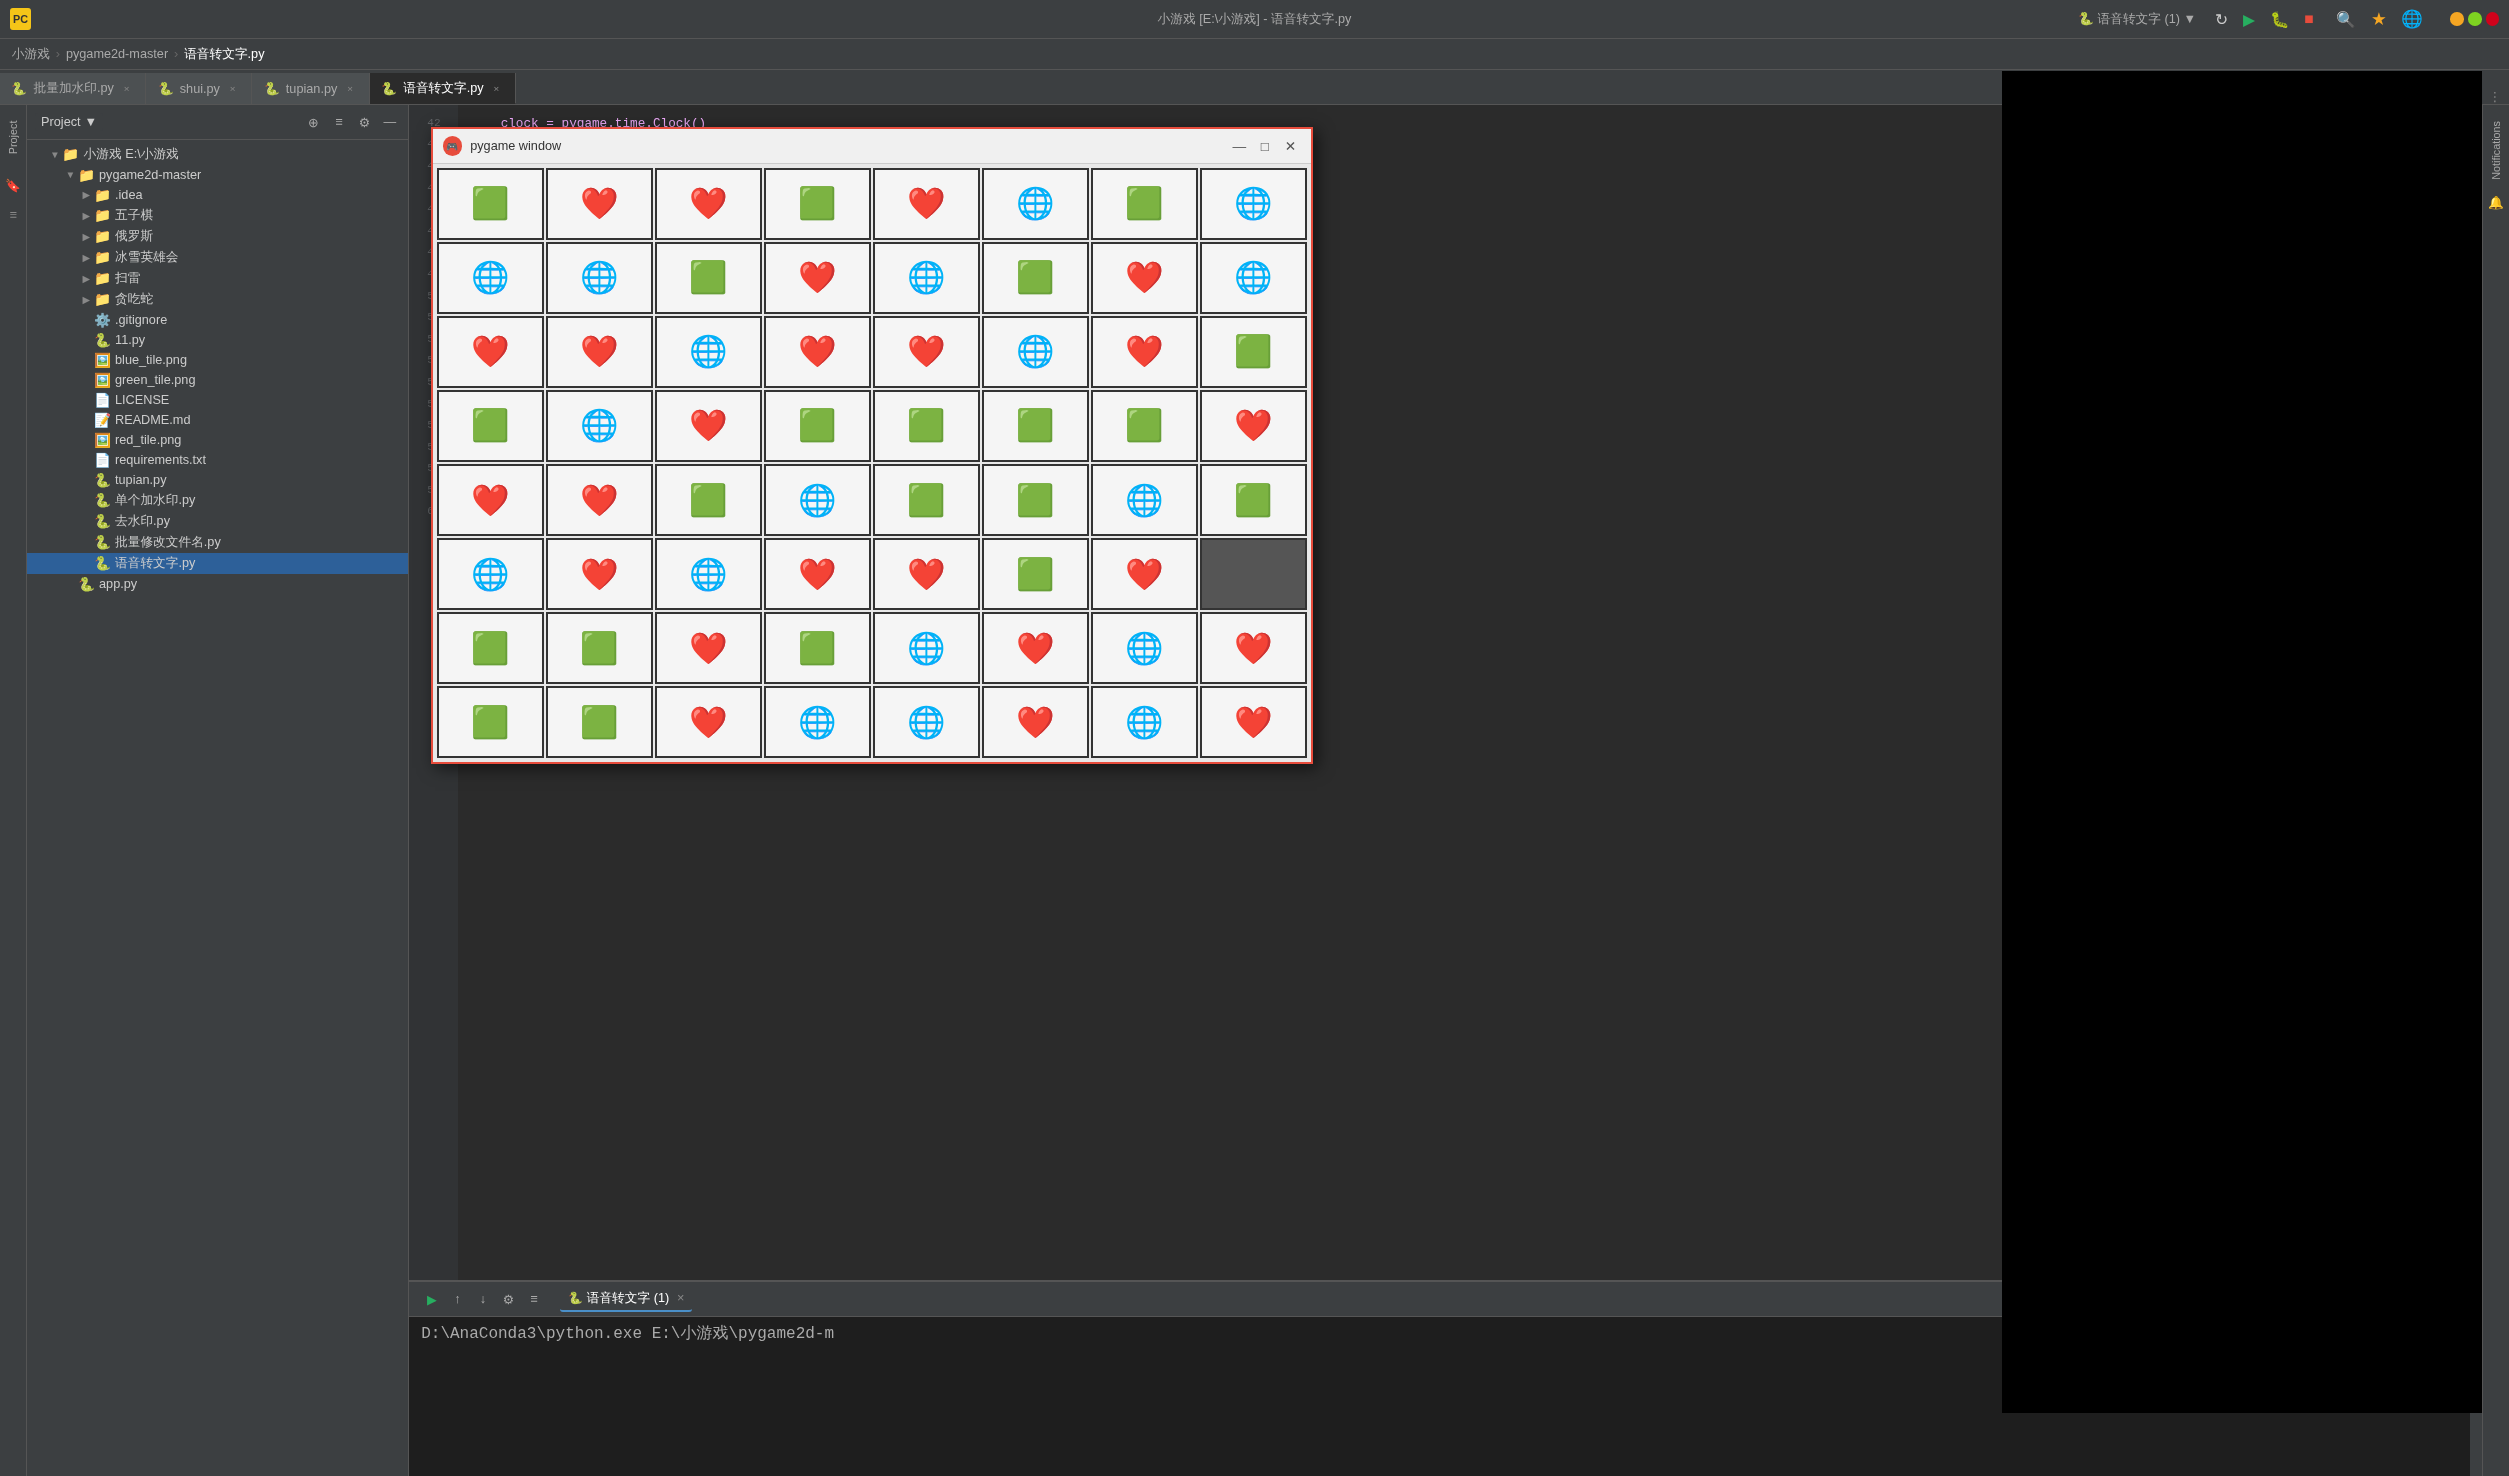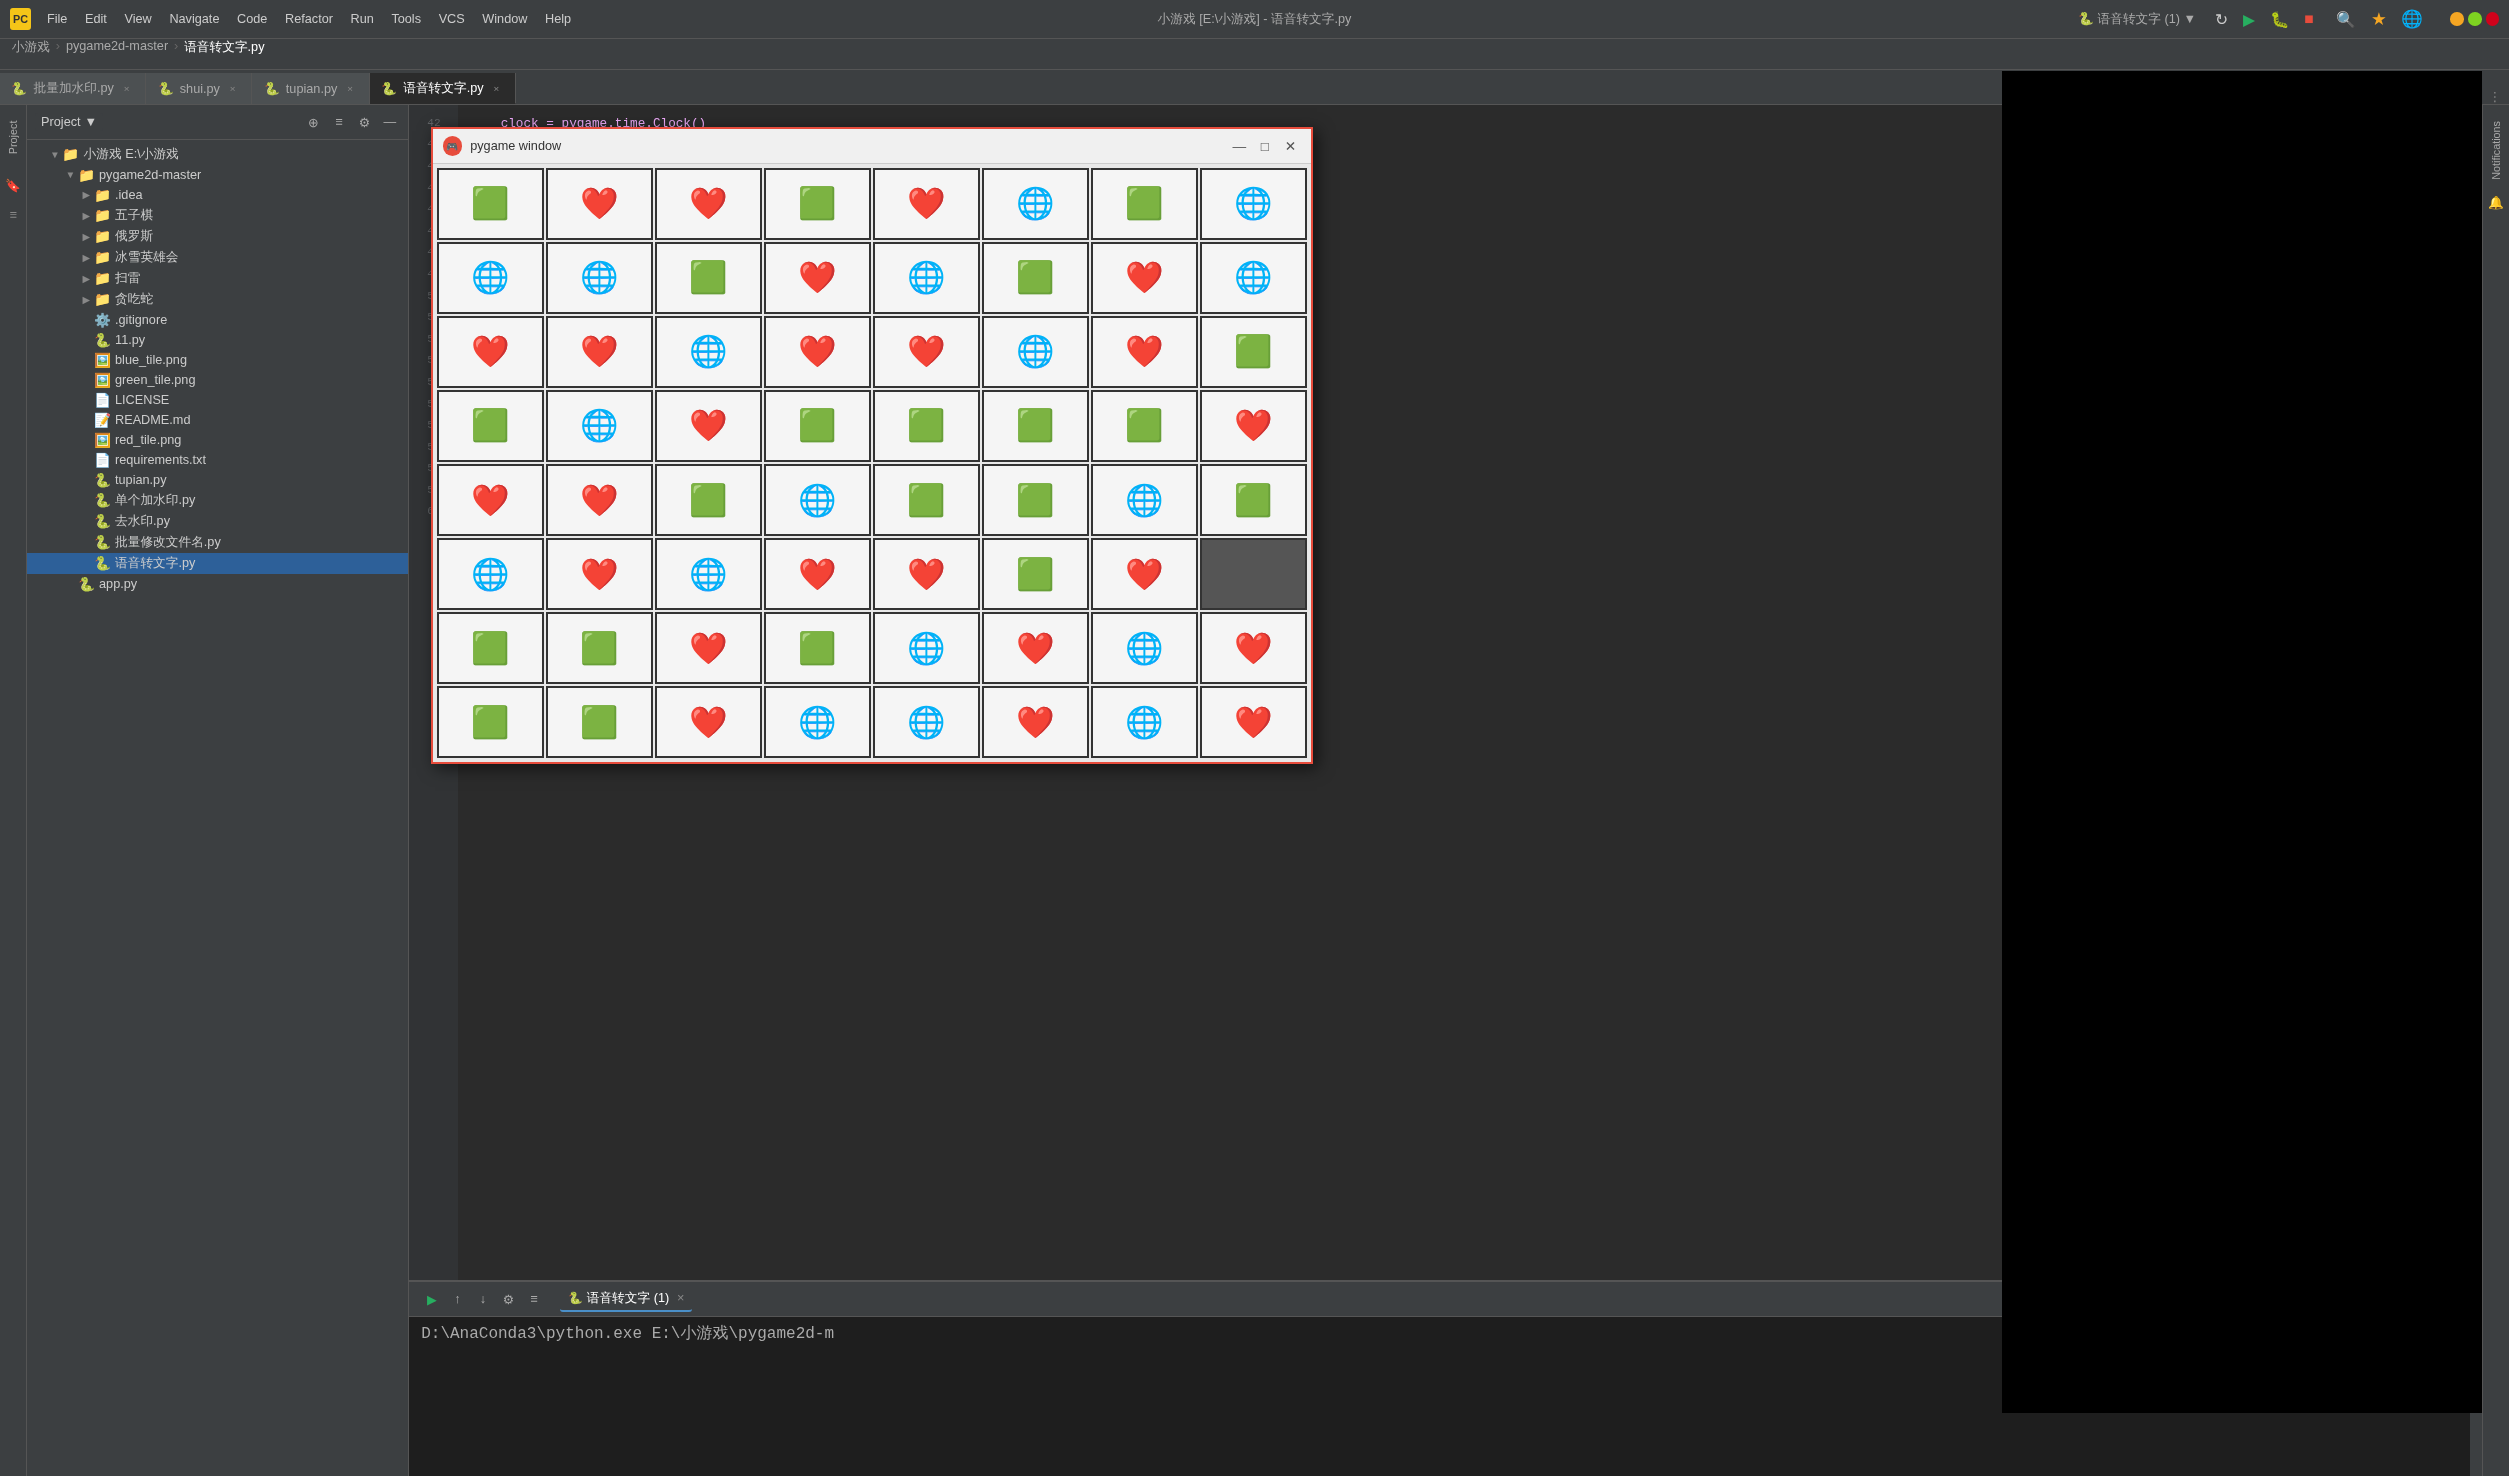--- a/index.html
+++ b/index.html
@@ -60,20 +60,21 @@
     }
     .btn-min { background: #f5a623; }
     .btn-max { background: #7ed321; }
     .btn-close { background: #d0021b; }
 
     
     #breadcrumb-bar {
       height: 31px;
       background: #3c3f41;
       display: flex;
+      align-items: center;
       padding: 0 11.8px;
       border-bottom: 1px solid #555;
       font-size: 12.7px;
       color: #aaa;
     }
     .breadcrumb-sep { margin: 0 5.9px; color: #666; }
 
     
     #sidebar {
       width: 382px;
@@ -365,33 +366,20 @@
       font-size: 11.8px;
     }
     .link { color: #4a90d9; text-decoration: underline; cursor: pointer; }
   </style>
 </head>
 <body>
 
 <div id="title-bar">
   <div class="title-bar-icon">
     <span>PC</span>
-  </div>
-  <div class="menu-bar">
-    <span class="menu-item">File</span>
-    <span class="menu-item">Edit</span>
-    <span class="menu-item">View</span>
-    <span class="menu-item">Navigate</span>
-    <span class="menu-item">Code</span>
-    <span class="menu-item">Refactor</span>
-    <span class="menu-item">Run</span>
-    <span class="menu-item">Tools</span>
-    <span class="menu-item">VCS</span>
-    <span class="menu-item">Window</span>
-    <span class="menu-item">Help</span>
   </div>
   <div class="title-center">
     <span>小游戏 [E:\小游戏] - 语音转文字.py</span>
   </div>
   <div class="title-bar-right">
     <span style="color:#aaa;font-size:12.7px;cursor:pointer;margin-right:7.8px;">
       🐍 <span>语音转文字 (1)</span> ▼
     </span>
     <span style="color:#ccc;font-size:15.7px;margin-right:3.9px;cursor:pointer;">↻</span>
     <span style="color:#27ae60;font-size:15.7px;margin-right:3.9px;cursor:pointer;">▶</span>

